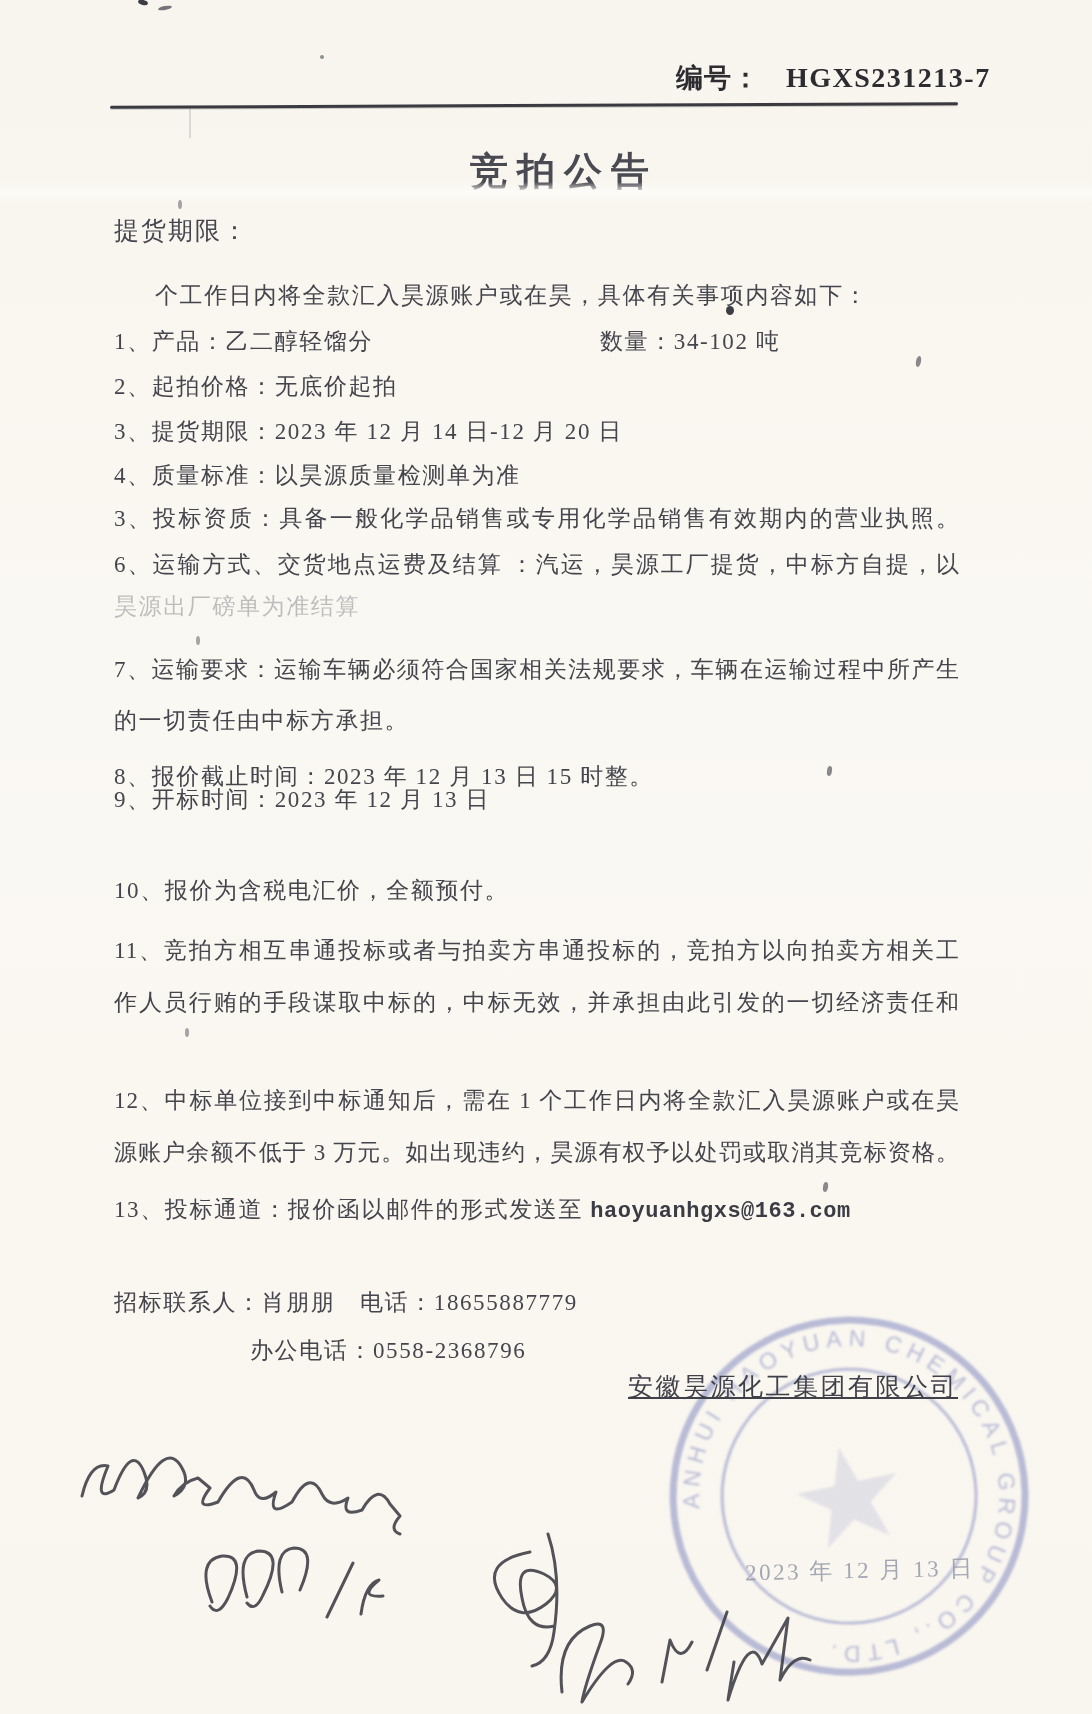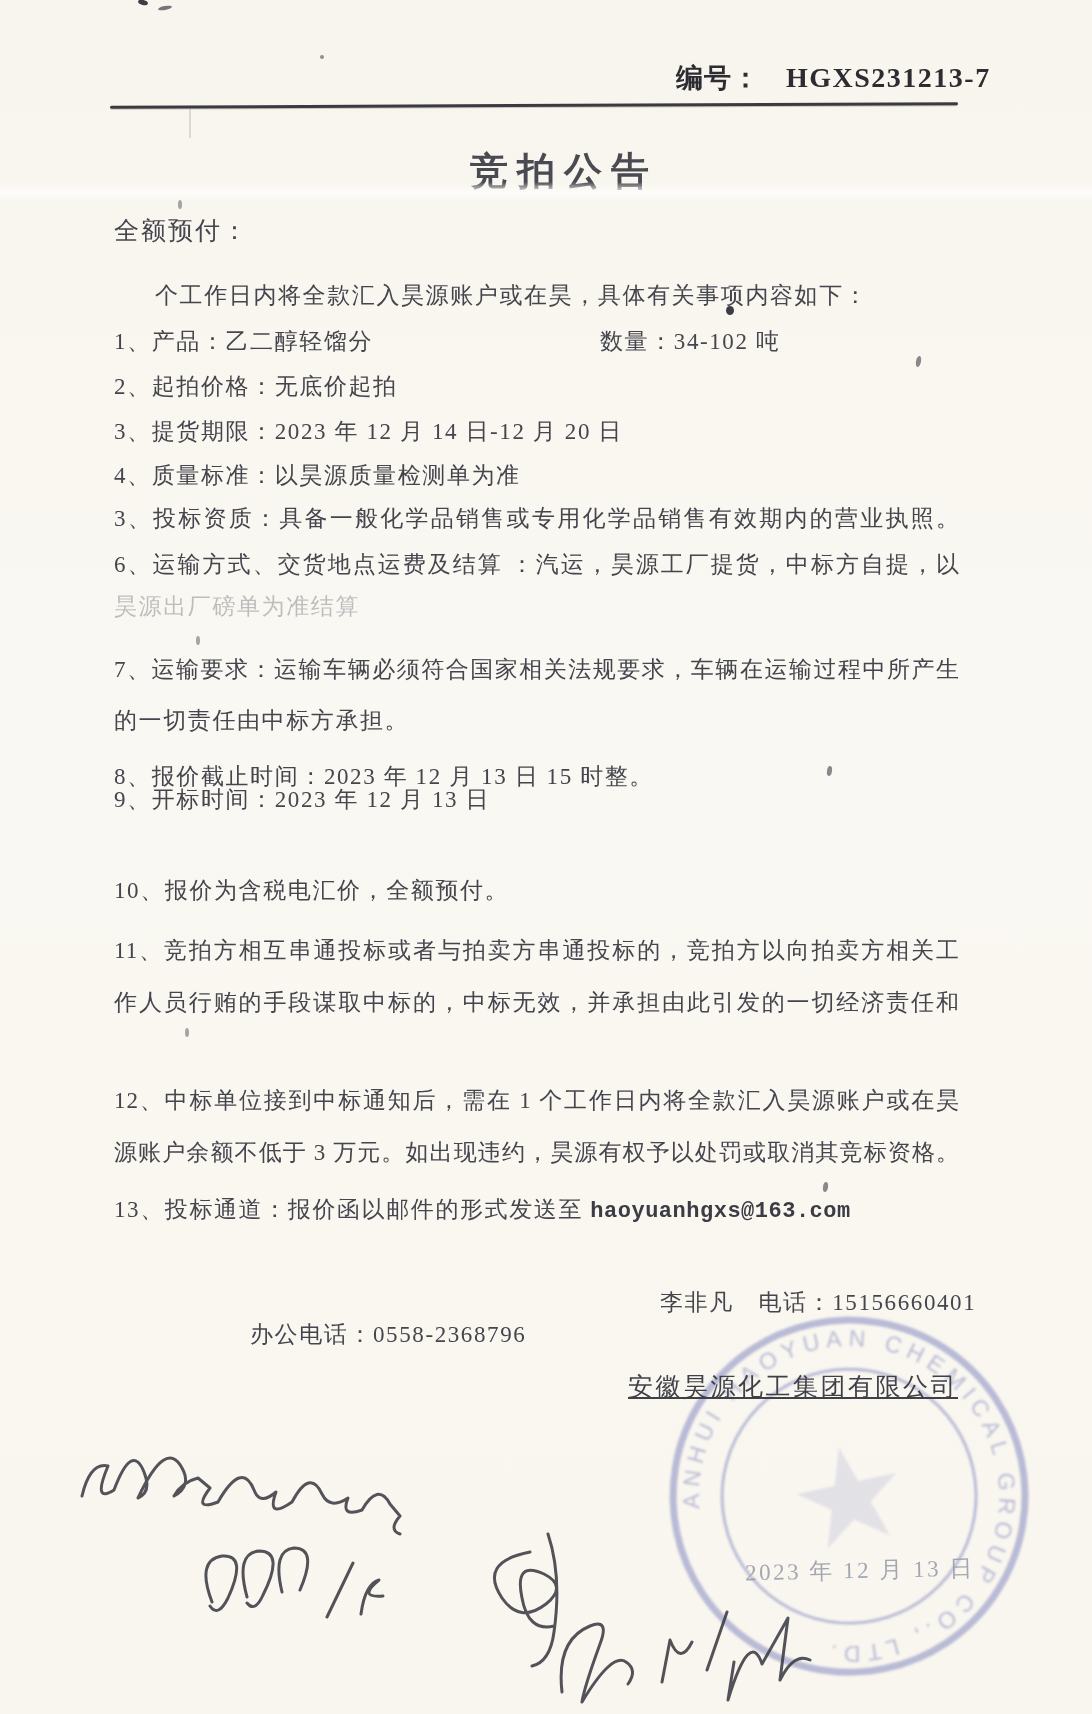--- a/index.html
+++ b/index.html
@@ -28,21 +28,21 @@
   .ln{position:absolute;left:114px;font-size:23px;letter-spacing:1.6px;
       white-space:pre;color:#45454d;line-height:30px;}
   .j{width:846px;white-space:normal;text-align:justify;text-align-last:justify;letter-spacing:1px;}
   .salutation{font-size:25px;letter-spacing:2px;}
   .indent{left:155px;}
   .faded{opacity:.36;filter:blur(.7px);color:#565664;}
   .rel{position:relative;width:846px;}
   .spanright{position:absolute;top:0;}
   .email{font-family:Liberation Mono, monospace;
          font-weight:bold;font-size:22px;letter-spacing:.5px;color:#3c3c44;}
-  .office{left:250px;}
+  .office{left:250px;margin-top:16px;}
   .company{left:628px;font-size:25px;letter-spacing:2.5px;color:#404049;z-index:3;text-decoration:underline;}
   .date{left:745px;top:1556px;color:#949aa8;opacity:.85;letter-spacing:2.5px;
         transform:rotate(-1.2deg);z-index:3;}
   
   .stamp{position:absolute;left:655px;top:1295px;z-index:2;opacity:.5;
          filter:blur(.8px);transform:rotate(-12deg);}
   
   .handwriting{position:absolute;left:60px;top:1400px;z-index:4;}
   
   .speck{position:absolute;background:#3d3d46;border-radius:50%;z-index:5;}
@@ -50,42 +50,42 @@
 </head>
 <body>
 
 <div class="docno"><span>编号：</span><span class="num">HGXS231213-7</span></div>
 <div class="rule"></div>
 <div class="fold"></div>
 
 <div class="title">竞拍公告</div>
 <div class="title-fade"></div>
 
-<div class="ln salutation" style="top:216px">全额预付：</div>
+<div class="ln salutation" style="top:216px">提货期限：</div>
 <div class="ln indent" style="top:281px">个工作日内将全款汇入昊源账户或在昊，具体有关事项内容如下：</div>
 
 <div class="ln rel" style="top:327px"><span>1、产品：乙二醇轻馏分</span><span class="spanright" style="left:486px">数量：34-102 吨</span></div>
 <div class="ln" style="top:372px">2、起拍价格：无底价起拍</div>
 <div class="ln" style="top:417px">3、提货期限：2023 年 12 月 14 日-12 月 20 日</div>
 <div class="ln" style="top:461px">4、质量标准：以昊源质量检测单为准</div>
 <div class="ln j" style="top:504px">3、投标资质：具备一般化学品销售或专用化学品销售有效期内的营业执照。</div>
 <div class="ln j" style="top:550px">6、运输方式、交货地点运费及结算 ：汽运，昊源工厂提货，中标方自提，以</div>
 <div class="ln faded" style="top:592px">昊源出厂磅单为准结算</div>
 <div class="ln j" style="top:655px">7、运输要求：运输车辆必须符合国家相关法规要求，车辆在运输过程中所产生</div>
 <div class="ln" style="top:706px">的一切责任由中标方承担。</div>
 <div class="ln" style="top:762px">8、报价截止时间：2023 年 12 月 13 日 15 时整。</div>
 <div class="ln" style="top:785px">9、开标时间：2023 年 12 月 13 日</div>
 <div class="ln" style="top:876px">10、报价为含税电汇价，全额预付。</div>
 <div class="ln j" style="top:936px">11、竞拍方相互串通投标或者与拍卖方串通投标的，竞拍方以向拍卖方相关工</div>
 <div class="ln j" style="top:988px">作人员行贿的手段谋取中标的，中标无效，并承担由此引发的一切经济责任和</div>
 <div class="ln j" style="top:1086px">12、中标单位接到中标通知后，需在 1 个工作日内将全款汇入昊源账户或在昊</div>
 <div class="ln j" style="top:1138px">源账户余额不低于 3 万元。如出现违约，昊源有权予以处罚或取消其竞标资格。</div>
 <div class="ln" style="top:1195px"><span>13、投标通道：报价函以邮件的形式发送至 </span><span class="email">haoyuanhgxs@163.com</span></div>
 
-<div class="ln rel" style="top:1258px"><span class="spanright" style="left:546px">李非凡　电话：15156660401</span></div>
+<div class="ln rel" style="top:1258px"><span>招标联系人：肖朋朋　电话：18655887779</span></div>
 <div class="ln office" style="top:1320px">办公电话：0558-2368796</div>
 
 <div class="ln company" style="top:1372px">安徽昊源化工集团有限公司</div>
 <div class="ln date">2023 年 12 月 13 日</div>
 
 <svg class="stamp" width="400" height="410" viewBox="0 0 400 410">
   <g stroke="#7a81bd" fill="none">
     <circle cx="195" cy="200" r="176" stroke-width="7"></circle>
     <circle cx="195" cy="200" r="127" stroke-width="3"></circle>
   </g>

